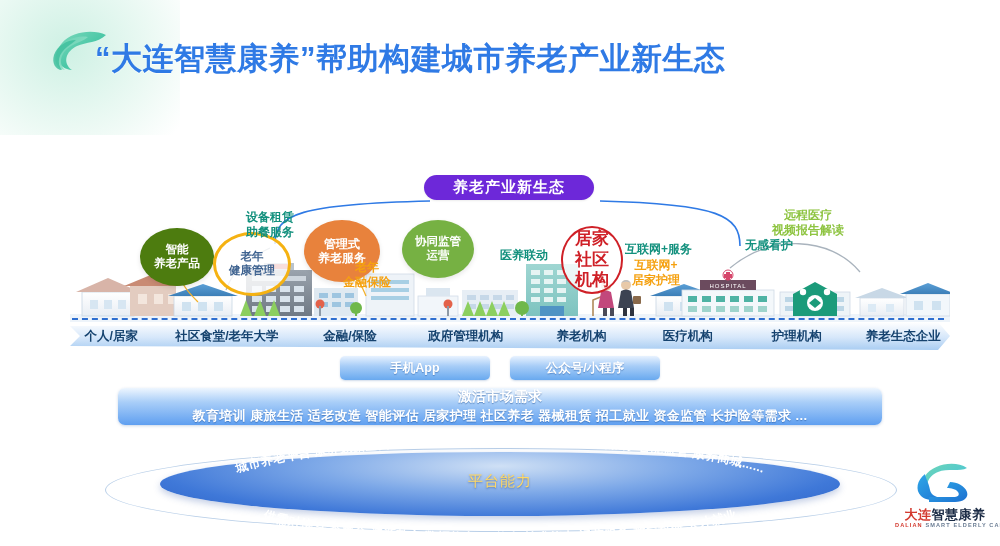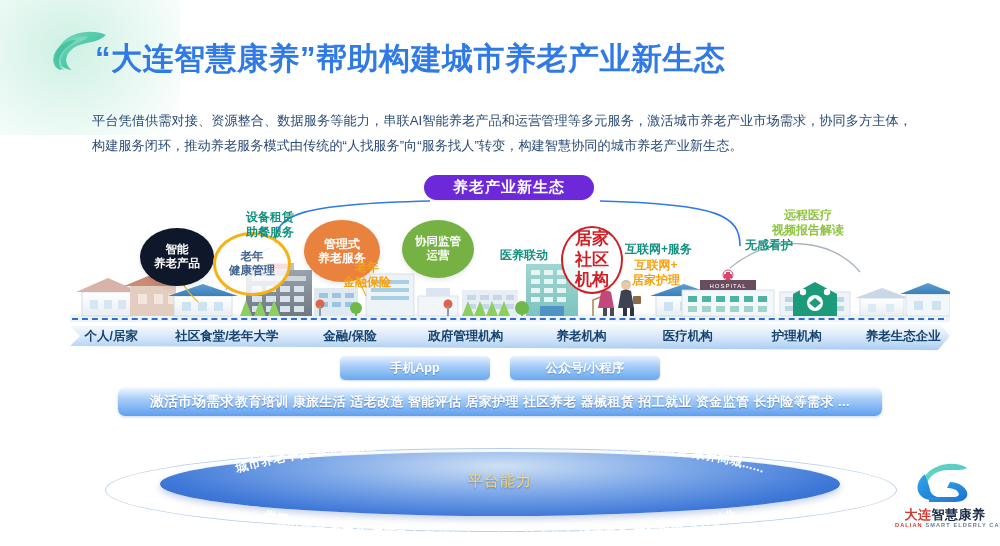--- a/index.html
+++ b/index.html
@@ -45,21 +45,21 @@
   .eco-hook{position:absolute;left:180px;top:16px;width:600px;height:62px;}
 
   .city{position:absolute;left:70px;top:60px;width:880px;height:92px;}
 
   
   .bubble{
     position:absolute;display:flex;flex-direction:column;
     align-items:center;justify-content:center;
     color:#fff;font-weight:bold;line-height:1.2;text-align:center;
   }
-  .b-blue  {background:#0f172a;border-radius:50%;box-shadow:0 2px 5px rgba(0,0,0,.10);}
+  .b-blue  {background:#4d7c0f;border-radius:50%;box-shadow:0 2px 5px rgba(0,0,0,.10);}
   .b-orange{background:#e8823c;border-radius:50%;box-shadow:0 2px 5px rgba(0,0,0,.10);}
   .b-green {background:#76b143;border-radius:50%;box-shadow:0 2px 5px rgba(0,0,0,.10);}
   .b-ring-yellow{border:3px solid #f5b212;border-radius:50%;background:rgba(255,255,255,.82);color:#3f6390;}
   .b-ring-red   {border:2.5px solid #cf2027;border-radius:50%;background:rgba(255,255,255,.82);color:#cf2027;}
 
   .tag{position:absolute;font-weight:bold;line-height:1.25;text-align:center;white-space:nowrap;}
   .t-teal  {color:#12907d;}
   .t-orange{color:#f5a110;}
   .t-green {color:#8ec441;}
 
@@ -82,24 +82,24 @@
     width:150px;height:24px;border-radius:5px;
     background:linear-gradient(180deg,#e8f2ff 0%,#a7cdf7 42%,#69a9ef 100%);
     color:#fff;font-size:12.5px;font-weight:bold;
     display:flex;align-items:center;justify-content:center;
     box-shadow:0 1px 2px rgba(40,90,160,.22);
     text-shadow:0 1px 1px rgba(30,80,150,.45);
   }
 
   
   .demand{
-    position:absolute;left:118px;top:388px;width:764px;height:28px;border-radius:7px;
+    position:absolute;left:118px;top:388px;width:764px;height:37px;border-radius:7px;
     background:linear-gradient(180deg,#eef6ff 0%,#a9cef8 38%,#5f9ff0 100%);
     box-shadow:0 1px 3px rgba(40,90,160,.25);
-    display:flex;flex-direction:row;align-items:center;justify-content:center;gap:1px;
+    display:flex;flex-direction:column;align-items:center;justify-content:center;gap:1px;
   }
   .demand-title{color:#ffffff;font-size:14px;font-weight:bold;text-shadow:0 1px 1px rgba(30,80,150,.5);}
   .demand-items{color:#ffffff;font-size:13px;font-weight:bold;letter-spacing:.4px;text-shadow:0 1px 1px rgba(30,80,150,.5);}
 
   
   .platform{position:absolute;left:105px;top:444px;width:790px;height:92px;}
   .plat-outline{
     position:absolute;left:0;top:4px;width:790px;height:82px;border-radius:50%;
     border:1px solid #b9cfe8;
   }
@@ -150,21 +150,20 @@
         <stop offset="0%" stop-color="#5fcfae"></stop>
           <stop offset="100%" stop-color="#a6e6d2"></stop>
       </linearGradient>
     </defs>
     <path d="M62 8 C50 2 28 4 18 16 C8 28 14 42 28 43 C18 36 22 24 33 19 C42 15 54 16 62 8 Z" fill="url(#swg)"></path>
     <path d="M44 10 C33 8 18 13 13 24 C8.5 34 13 42 21 43 C13.5 36 17 25 27 19 C33.5 15 40 14 44 10 Z" fill="url(#swg2)" opacity=".92"></path>
     <path d="M32 13 C23 13 13 19 10 28 C7.5 36 11.5 43 18 43 C12 36 15 26 23 20 C26.5 17 30 15 32 13 Z" fill="#3fbf9e" opacity=".85"></path>
   </svg>
 
   <div class="title">“大连智慧康养”帮助构建城市养老产业新生态</div>
-  <div class="subtitle">平台凭借供需对接、资源整合、数据服务等能力，串联AI智能养老产品和运营管理等多元服务，激活城市养老产业市场需求，协同多方主体，构建服务闭环，推动养老服务模式由传统的“人找服务”向“服务找人”转变，构建智慧协同的城市养老产业新生态。</div>
 
   <div class="scene">
 
     <svg class="eco-hook" viewBox="0 0 600 62">
       <path d="M95 58 C95 28 120 18 250 15" fill="none" stroke="#2f7ae5" stroke-width="1.6"></path>
       <path d="M420 15 C540 18 560 30 560 60" fill="none" stroke="#2f7ae5" stroke-width="1.6"></path>
     </svg>
 
     <div class="eco-banner">养老产业新生态</div>
 

